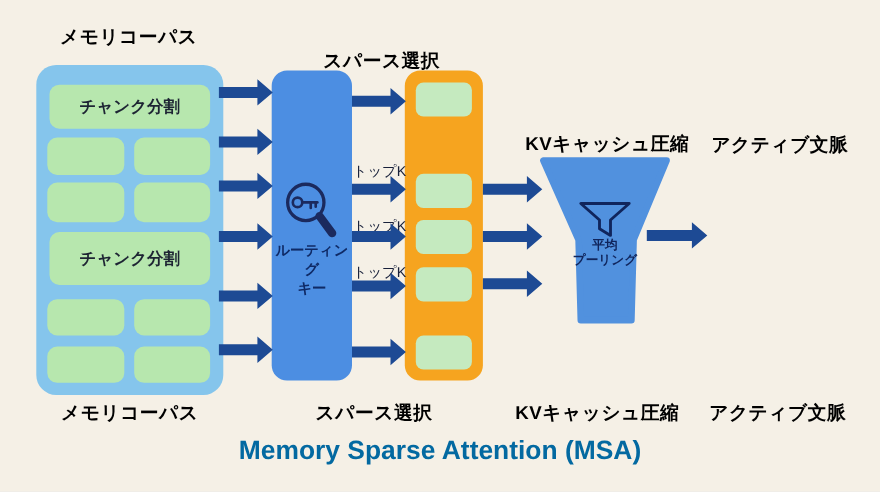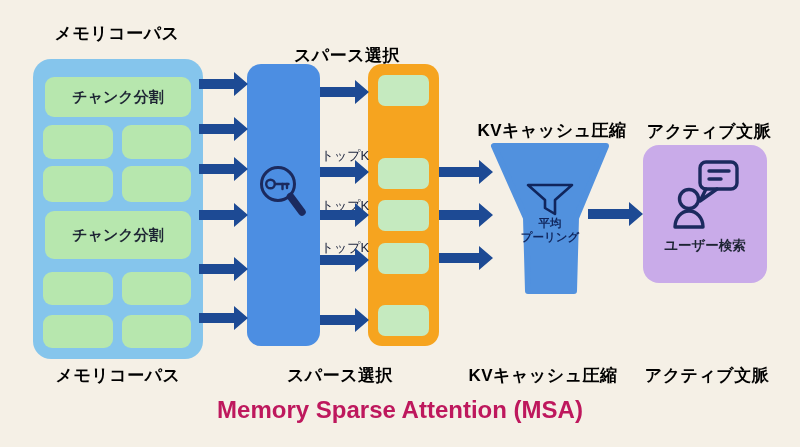--- a/index.html
+++ b/index.html
@@ -23,21 +23,21 @@
   .sel-chunk{position:absolute;left:10px;width:51px;height:31px;background:#c5eabf;border-radius:7px;}
   .topk-label{position:absolute;width:50px;text-align:center;font-weight:400;
               font-size:13px;color:#18203a;white-space:nowrap;}
   .pool-text{position:absolute;left:504px;top:217px;width:92px;text-align:center;
              font-weight:700;font-size:11.5px;line-height:1.2;color:#10255c;}
   .context-box{left:643px;top:145px;width:124px;height:138px;background:#c9abe9;border-radius:16px;}
   .user-search{position:absolute;left:0;top:92px;width:100%;text-align:center;
                font-weight:700;font-size:13.5px;color:#1d2433;}
   .title{
     position:absolute;left:0;top:396px;width:800px;text-align:center;
-    font-weight:700;font-size:24px;color:#be185d;
+    font-weight:700;font-size:24px;color:#0369a1;
   }
   svg.overlay{position:absolute;left:0;top:0;pointer-events:none;}
   .icon-svg{position:absolute;}
 </style>
 </head>
 <body>
 
 <div class="stage">
 
   <div class="sec-label" style="left:37px;top:22px;width:160px;">メモリコーパス</div>
@@ -62,47 +62,38 @@
     <svg class="icon-svg" style="left:9px;top:98px;" width="56" height="62" viewBox="0 0 56 62">
       <g fill="none" stroke="#1b2a5e" stroke-linecap="round" stroke-linejoin="round">
         <circle cx="22" cy="22" r="16.5" stroke-width="3"></circle>
         <line x1="34.5" y1="34.5" x2="46" y2="50" stroke-width="7.5"></line>
         <circle cx="14.5" cy="22" r="4.3" stroke-width="2.4"></circle>
         <line x1="19" y1="22" x2="32.5" y2="22" stroke-width="2.4"></line>
         <line x1="26.5" y1="22" x2="26.5" y2="27" stroke-width="2.4"></line>
         <line x1="31" y1="22" x2="31" y2="26" stroke-width="2.4"></line>
       </g>
     </svg>
+    <div class="routing-text">
+      <div>ルーティング</div>
+      <div>キー</div>
+    </div>
   </div>
 
   <div class="box topk-box">
     <div class="sel-chunk" style="top:11px;"></div>
     <div class="sel-chunk" style="top:94px;"></div>
     <div class="sel-chunk" style="top:136px;"></div>
     <div class="sel-chunk" style="top:179px;"></div>
     <div class="sel-chunk" style="top:241px;"></div>
   </div>
 
   <div class="topk-label" style="left:320px;top:147px;">トップK</div>
   <div class="topk-label" style="left:320px;top:197px;">トップK</div>
   <div class="topk-label" style="left:320px;top:239px;">トップK</div>
 
-  <div class="box context-box">
-    <svg class="icon-svg" style="left:26px;top:12px;" width="74" height="78" viewBox="0 0 74 78">
-      <g fill="none" stroke="#1b2a5e" stroke-width="3.4" stroke-linecap="round" stroke-linejoin="round">
-        <rect x="31" y="5" width="37" height="27" rx="6"></rect>
-        <line x1="40" y1="14" x2="60" y2="14"></line>
-        <line x1="40" y1="22" x2="52" y2="22"></line>
-        <polyline points="37,32 31,44 48,32"></polyline>
-        <circle cx="20" cy="42" r="9.5"></circle>
-        <path d="M6,70 a14,16 0 0 1 28,0 z"></path>
-      </g>
-    </svg>
-    <div class="user-search">ユーザー検索</div>
-  </div>
 
   <svg class="overlay" width="800" height="447" viewBox="0 0 800 447">
     <polygon points="494,146 606,146 576,218 574,291 528,291 526,218" fill="#5191de" stroke="#5191de" stroke-width="6" stroke-linejoin="round"></polygon>
     <g id="arrows" fill="#1d4a94">
         <polygon points="199,79 234,79 234,72 248,84 234,96 234,89 199,89"></polygon>
         <polygon points="199,124 234,124 234,117 248,129 234,141 234,134 199,134"></polygon>
         <polygon points="199,164 234,164 234,157 248,169 234,181 234,174 199,174"></polygon>
         <polygon points="199,210 234,210 234,203 248,215 234,227 234,220 199,220"></polygon>
         <polygon points="199,264 234,264 234,257 248,269 234,281 234,274 199,274"></polygon>
         <polygon points="199,313 234,313 234,306 248,318 234,330 234,323 199,323"></polygon>

